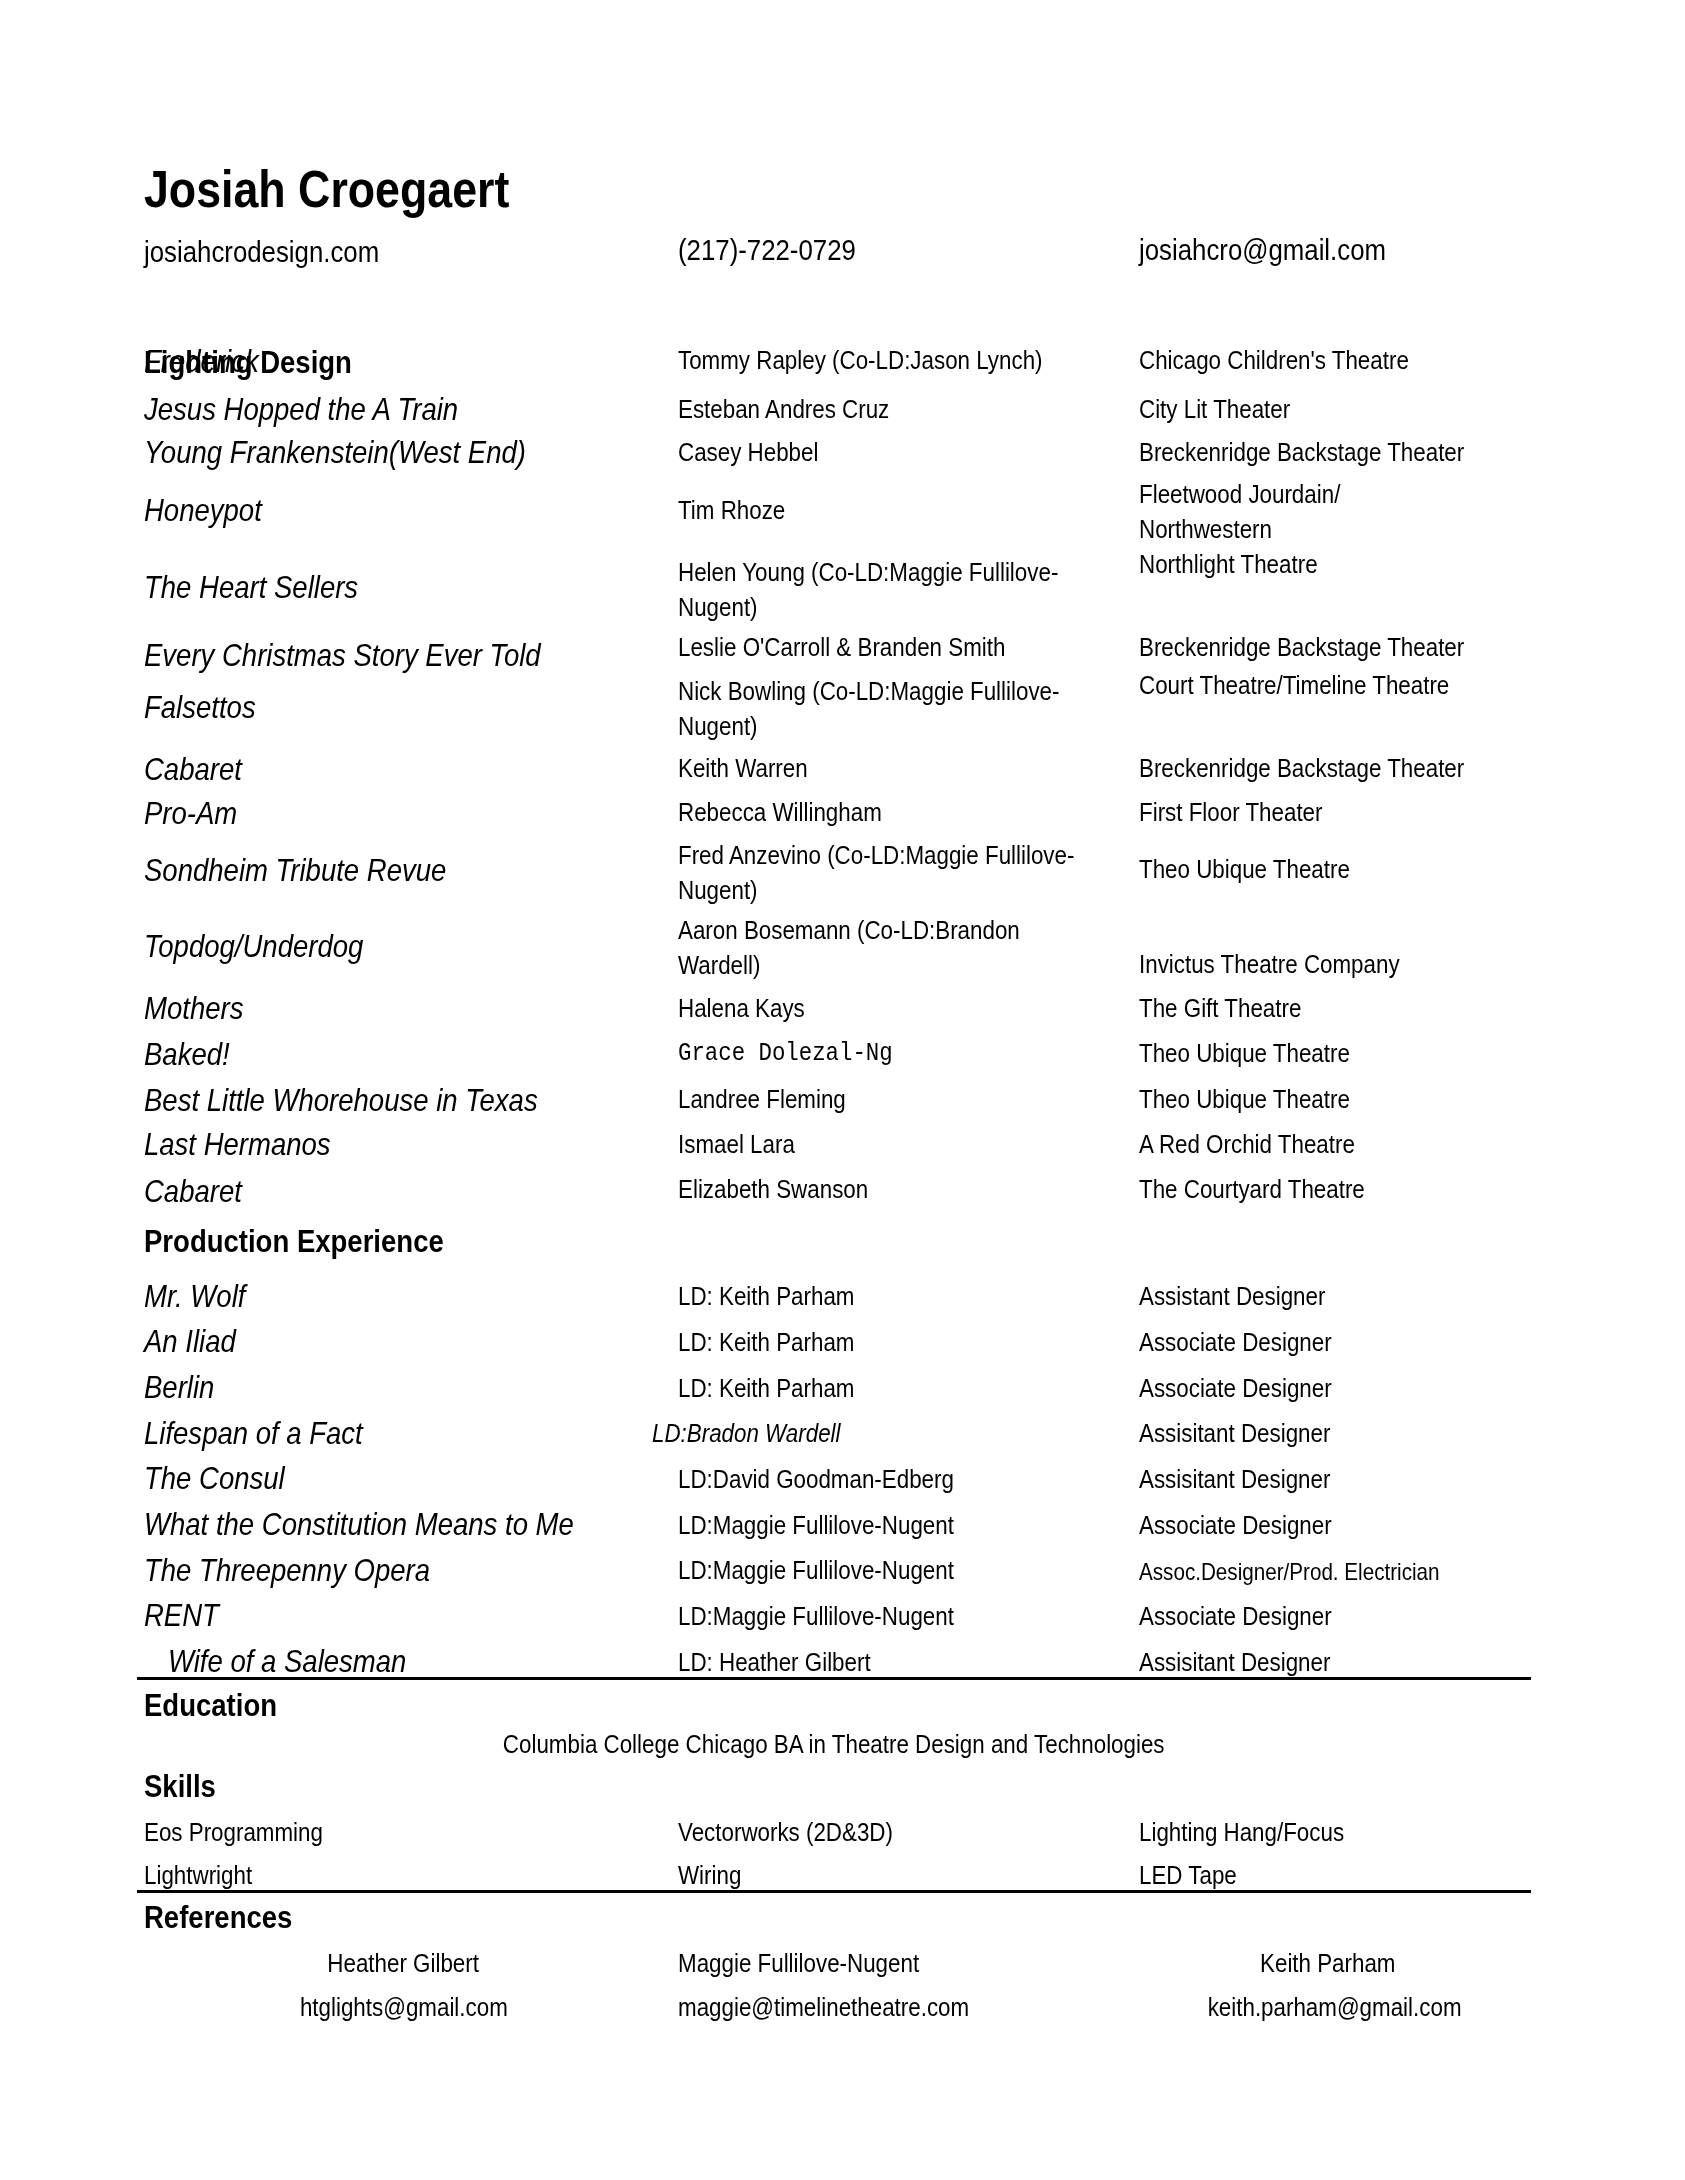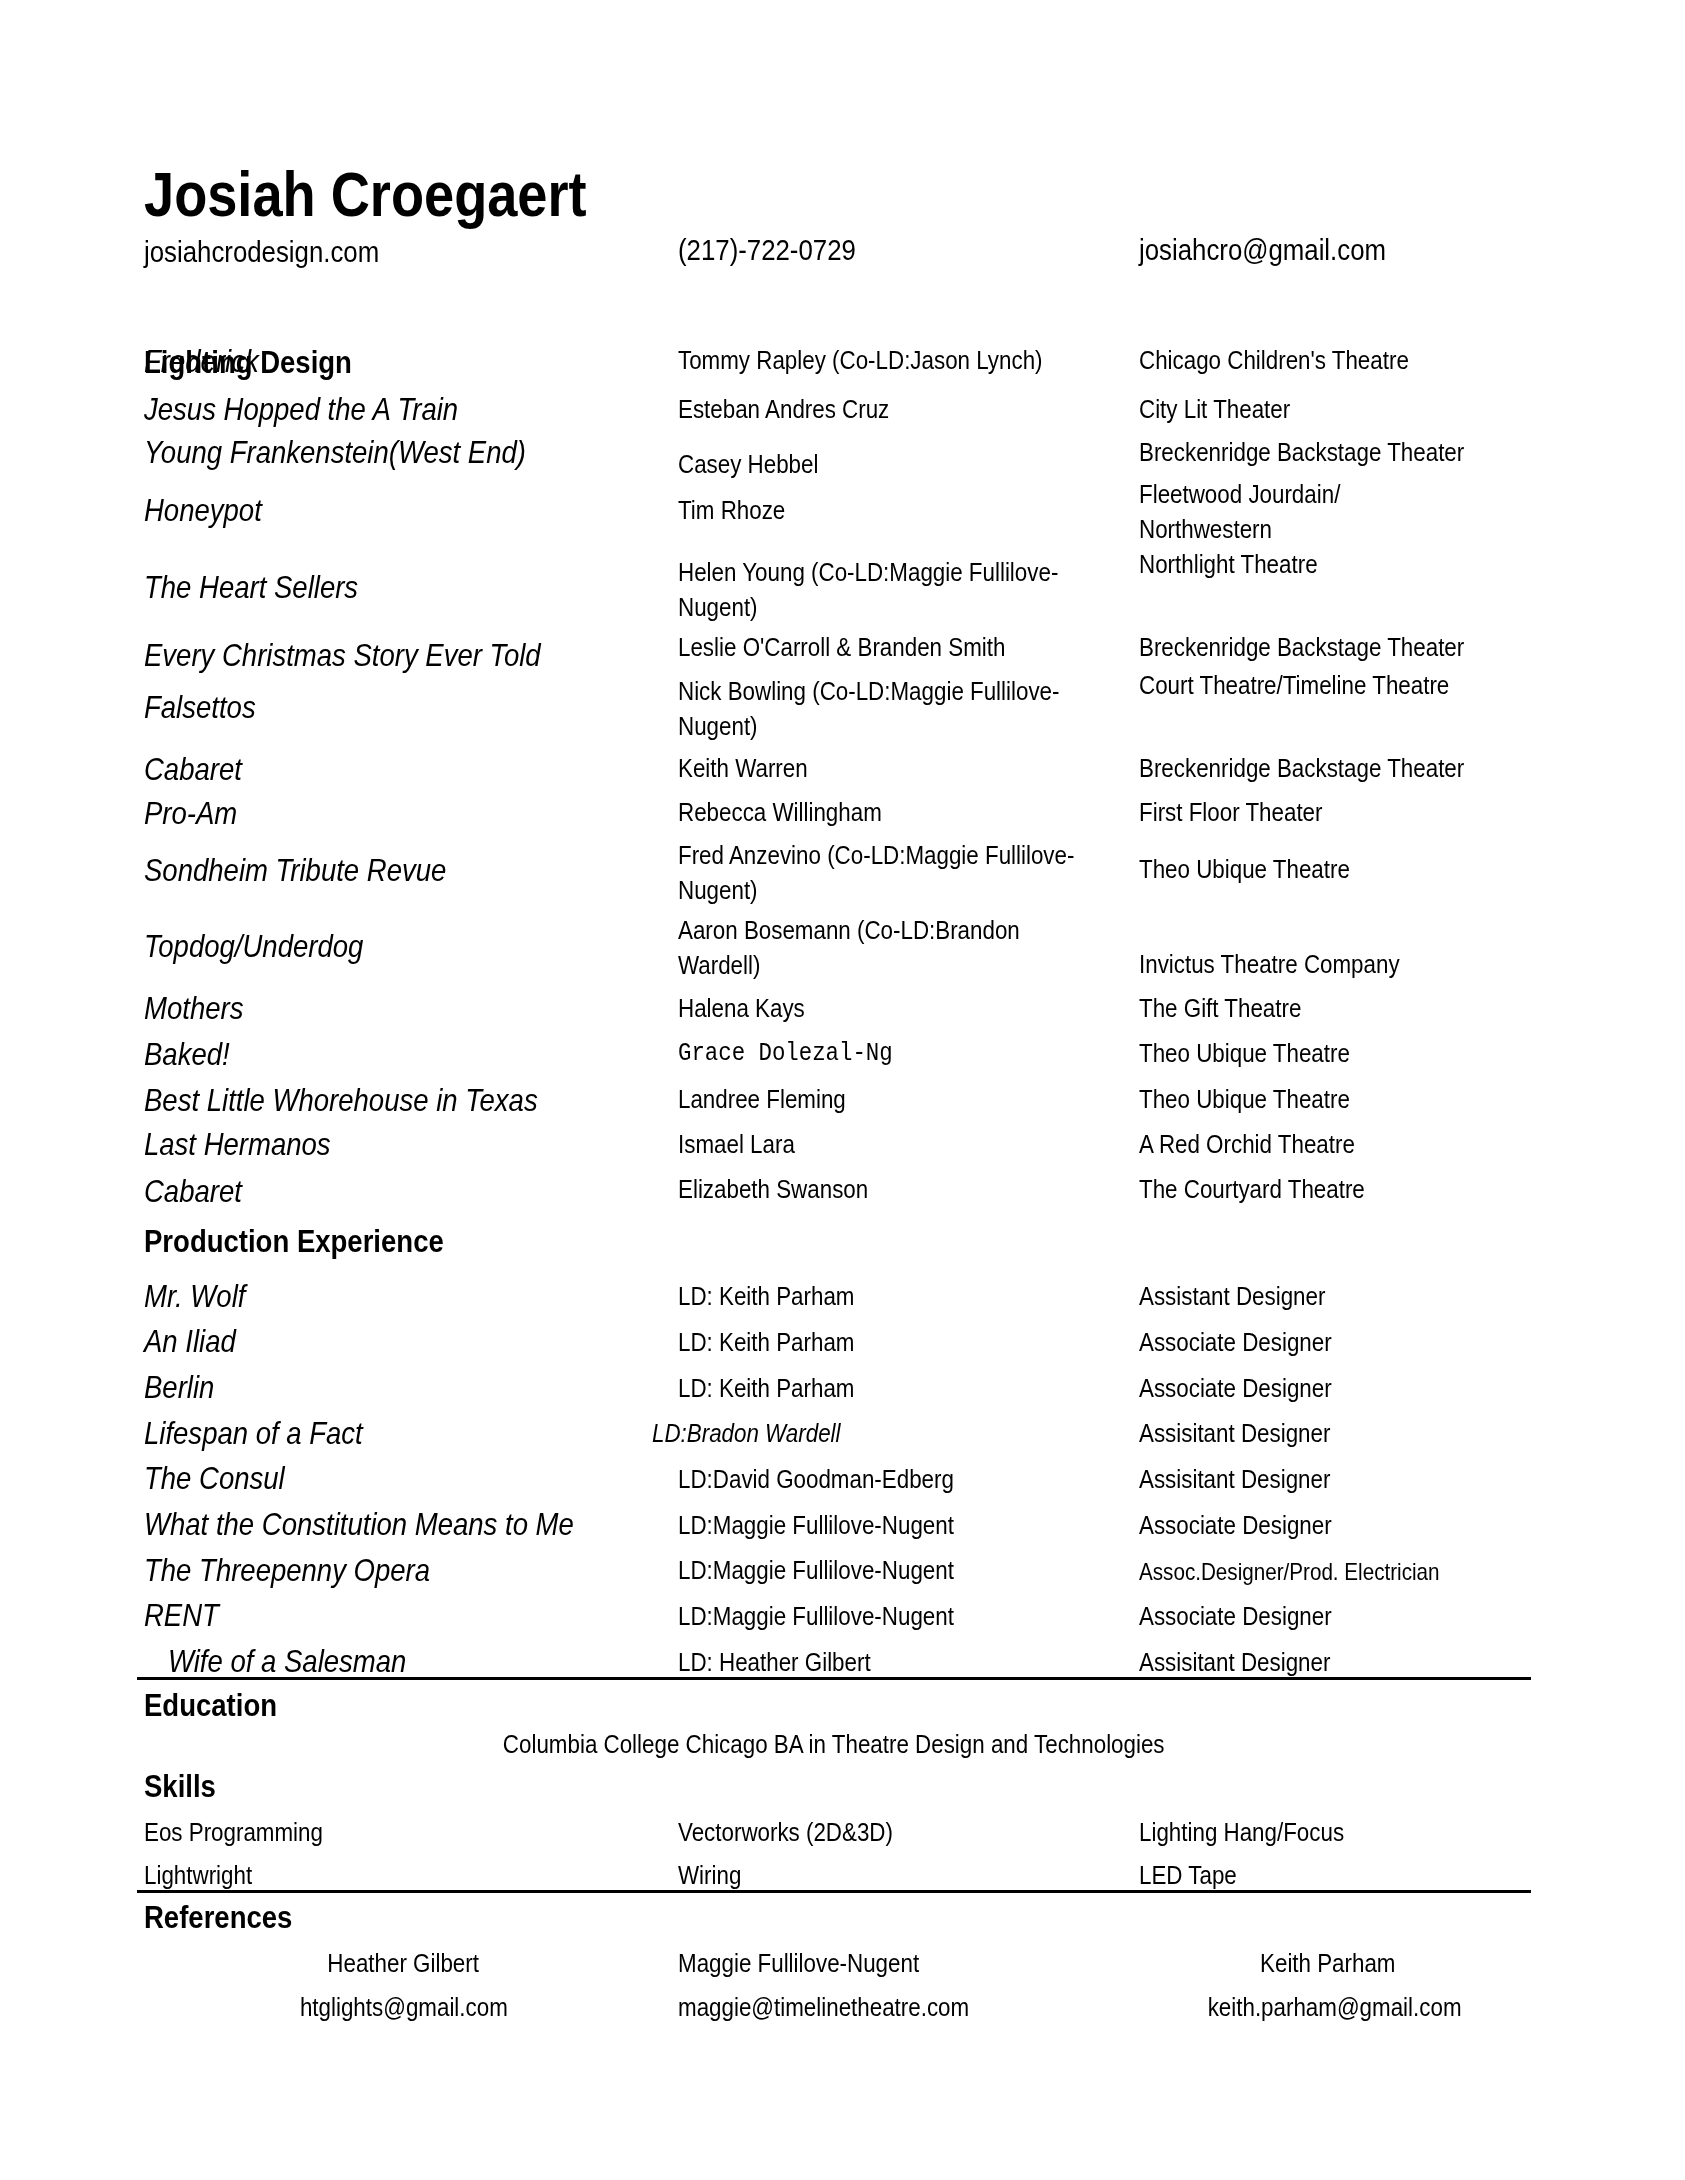--- a/index.html
+++ b/index.html
@@ -1,21 +1,21 @@
 <!DOCTYPE html>
 <html style="font-size:14px"><head>
 <meta charset="utf-8">
 <style>
   html, body { margin: 0; padding: 0; background: #ffffff; }
   body { width: 1685px; height: 2180px; position: relative; overflow: hidden;
          font-family: "Liberation Sans", sans-serif; color: #000; }
   .abs { position: absolute; white-space: nowrap; line-height: 1; }
   .sx { display: inline-block; transform: scaleX(0.86); transform-origin: left center; }
   .sxc { display: inline-block; transform: scaleX(0.86); transform-origin: center center; }
-  .name { font-weight: bold; font-size: 63px; }
+  .name { font-weight: bold; font-size: 52px; }
   .contact { font-size: 30px; }
   .section { font-weight: bold; font-size: 32px; }
   .title { font-style: italic; font-size: 32px; }
   .cell { font-size: 26px; }
   .cell-sm { font-size: 24px; }
   .two-line { white-space: normal; line-height: 35px; width: 413px; }
   .rule { position: absolute; left: 137px; width: 1394px; height: 2.6px; background: #000; }
   .center { text-align: center; }
 </style>
 </head>
@@ -58,21 +58,21 @@
 <div class="abs cell center" style="left:1187px; width:281px; top:1950px;"><span class="sxc">Keith Parham</span></div>
 <div class="abs cell center" style="left:1187px; width:281px; top:1994px;"><span class="sxc">keith.parham@gmail.com</span></div>
 
 <div class="abs title" style="left: 144px; top: 345px;"><span class="sx">Frederick</span></div>
 <div class="abs cell" style="left: 678px; top: 347px;"><span class="sx">Tommy Rapley (Co-LD:Jason Lynch)</span></div>
 <div class="abs cell" style="left: 1139px; top: 347px;"><span class="sx">Chicago Children's Theatre</span></div>
 <div class="abs title" style="left: 144px; top: 393px;"><span class="sx">Jesus Hopped the A Train</span></div>
 <div class="abs cell" style="left: 678px; top: 396px;"><span class="sx">Esteban Andres Cruz</span></div>
 <div class="abs cell" style="left: 1139px; top: 396px;"><span class="sx">City Lit Theater</span></div>
 <div class="abs title" style="left: 144px; top: 436px;"><span class="sx">Young Frankenstein(West End)</span></div>
-<div class="abs cell" style="left: 678px; top: 439px; margin-top: 12px;"><span class="sx">Casey Hebbel</span></div>
+<div class="abs cell" style="left: 678px; top: 439px;"><span class="sx">Casey Hebbel</span></div>
 <div class="abs cell" style="left: 1139px; top: 439px;"><span class="sx">Breckenridge Backstage Theater</span></div>
 <div class="abs title" style="left: 144px; top: 494px;"><span class="sx">Honeypot</span></div>
 <div class="abs cell" style="left: 678px; top: 497px;"><span class="sx">Tim Rhoze</span></div>
 <div class="abs cell two-line" style="left: 1139px; top: 477px;"><span class="sx" style="width: 351px; white-space: normal; line-height: 35px;">Fleetwood Jourdain/ Northwestern</span></div>
 <div class="abs title" style="left: 144px; top: 571px;"><span class="sx">The Heart Sellers</span></div>
 <div class="abs cell two-line" style="left: 678px; top: 555px;"><span class="sx" style="width: 492px; white-space: normal; line-height: 35px;">Helen Young (Co-LD:Maggie Fullilove-Nugent)</span></div>
 <div class="abs cell" style="left: 1139px; top: 551px;"><span class="sx">Northlight Theatre</span></div>
 <div class="abs title" style="left: 144px; top: 632px; margin-top: 7px;"><span class="sx">Every Christmas Story Ever Told</span></div>
 <div class="abs cell" style="left: 678px; top: 634px;"><span class="sx">Leslie O'Carroll &amp; Branden Smith</span></div>
 <div class="abs cell" style="left: 1139px; top: 634px;"><span class="sx">Breckenridge Backstage Theater</span></div>

